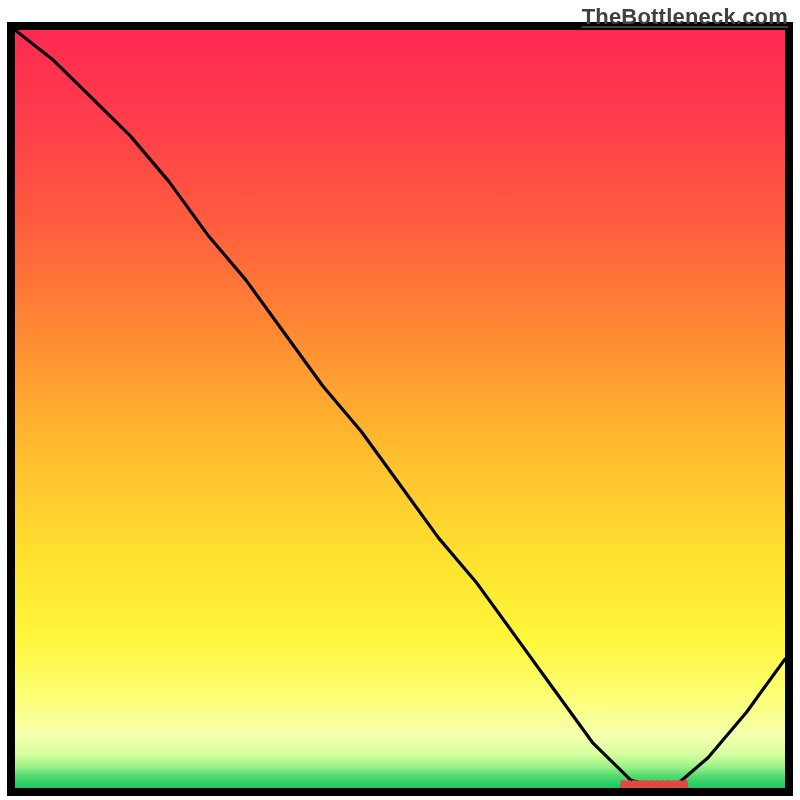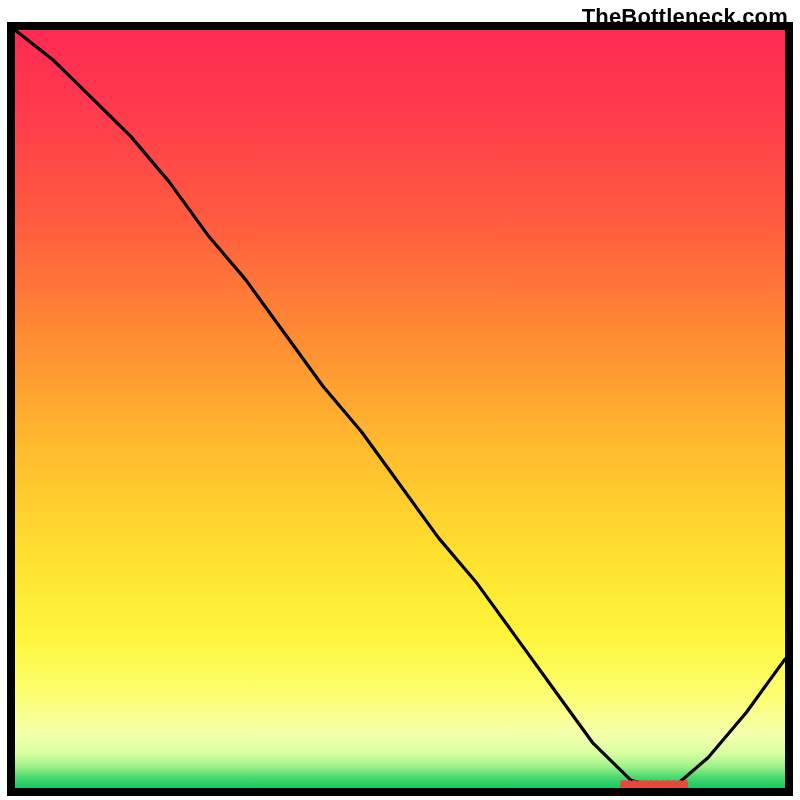--- a/index.html
+++ b/index.html
@@ -15,21 +15,21 @@
     position: relative;
     width: 800px;
     height: 800px;
   }
   #watermark {
     position: absolute;
     top: 4px;
     right: 12px;
     font-size: 22px;
     font-weight: 600;
-    color: #000000;
+    color: #404040;
     letter-spacing: 0.2px;
     z-index: 10;
     text-decoration: underline;
   }
   svg {
     position: absolute;
     top: 0;
     left: 0;
   }
 </style>

